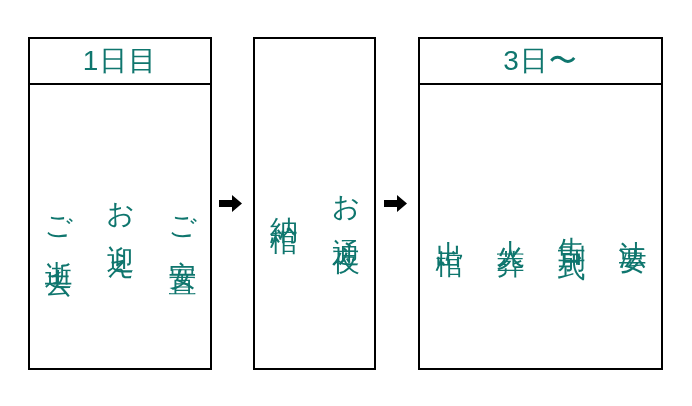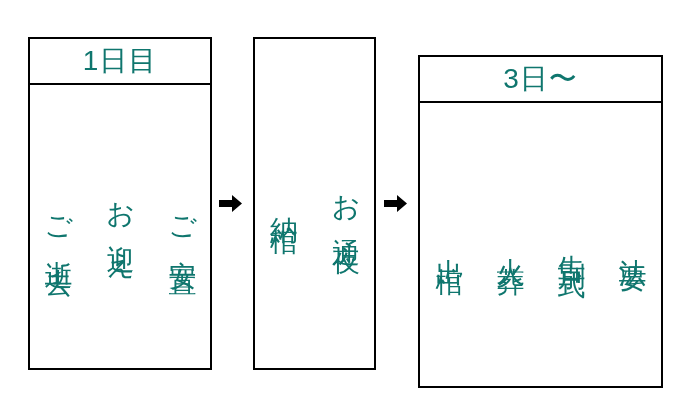--- a/index.html
+++ b/index.html
@@ -20,21 +20,21 @@
     top: 37px;
     height: 333px;
     border: 2.5px solid #000000;
     box-sizing: border-box;
     background: #ffffff;
     display: flex;
     flex-direction: column;
   }
   .stage-1 { left: 28px;  width: 184px; }
   .stage-2 { left: 253px; width: 123px; }
-  .stage-3 { left: 418px; width: 245px; margin-top: 18px; }
+  .stage-3 { left: 418px; width: 245px; }
   .stage-header {
     height: 44px;
     flex: 0 0 44px;
     border-bottom: 2.5px solid #000000;
     display: flex;
     align-items: center;
     justify-content: center;
     font-size: 28px;
     font-weight: 500;
     letter-spacing: 1px;

